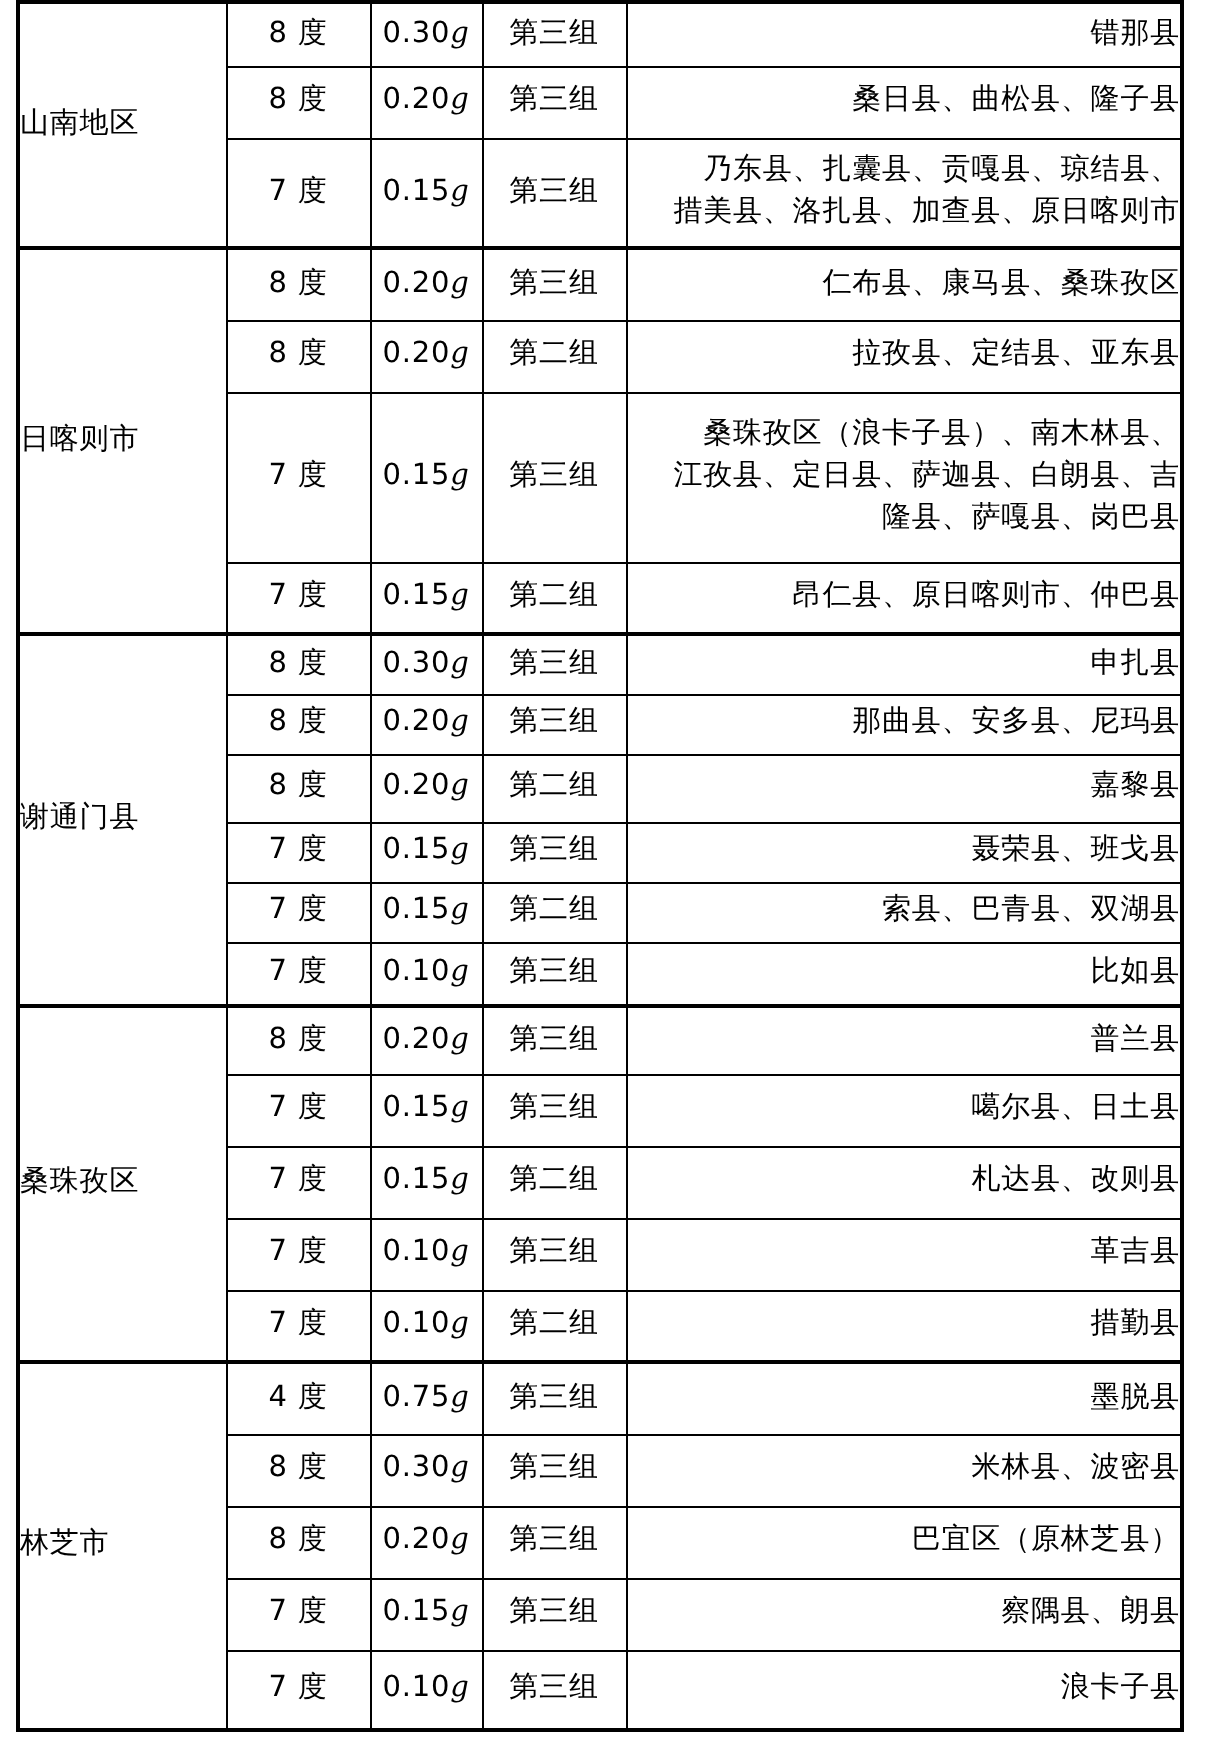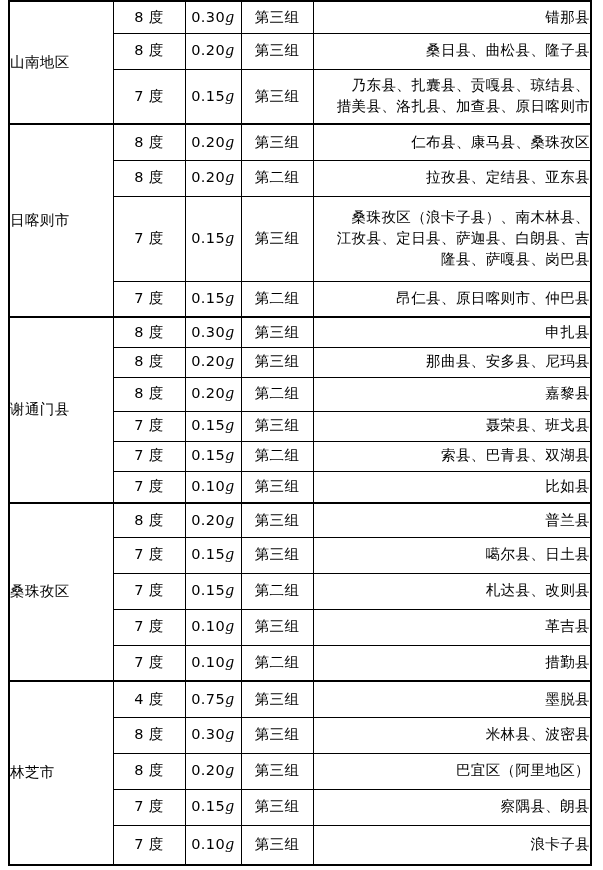--- a/index.html
+++ b/index.html
@@ -255,21 +255,21 @@
         <td class="group">第三组</td>
         <td class="areas">
             <span class="areas-line">米林县、波密县</span>
           </td>
       </tr>
       <tr style="height:36px;">
         <td class="intensity">8 度</td>
         <td class="accel"><span>0.20</span><span class="g">g</span></td>
         <td class="group">第三组</td>
         <td class="areas">
-            <span class="areas-line">巴宜区（阿里地区）</span>
+            <span class="areas-line">巴宜区（原林芝县）</span>
           </td>
       </tr>
       <tr style="height:36px;">
         <td class="intensity">7 度</td>
         <td class="accel"><span>0.15</span><span class="g">g</span></td>
         <td class="group">第三组</td>
         <td class="areas">
             <span class="areas-line">察隅县、朗县</span>
           </td>
       </tr>

